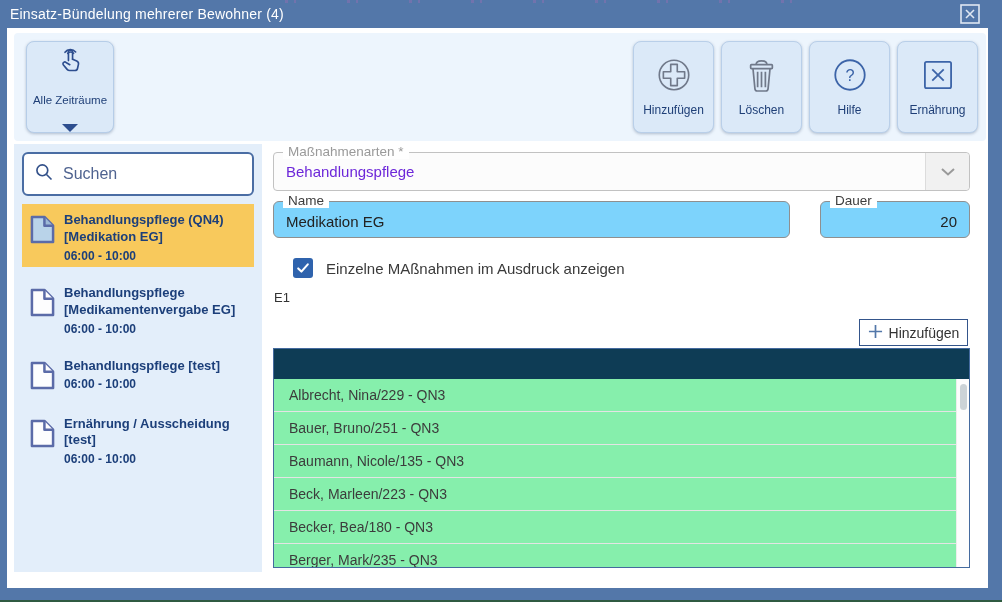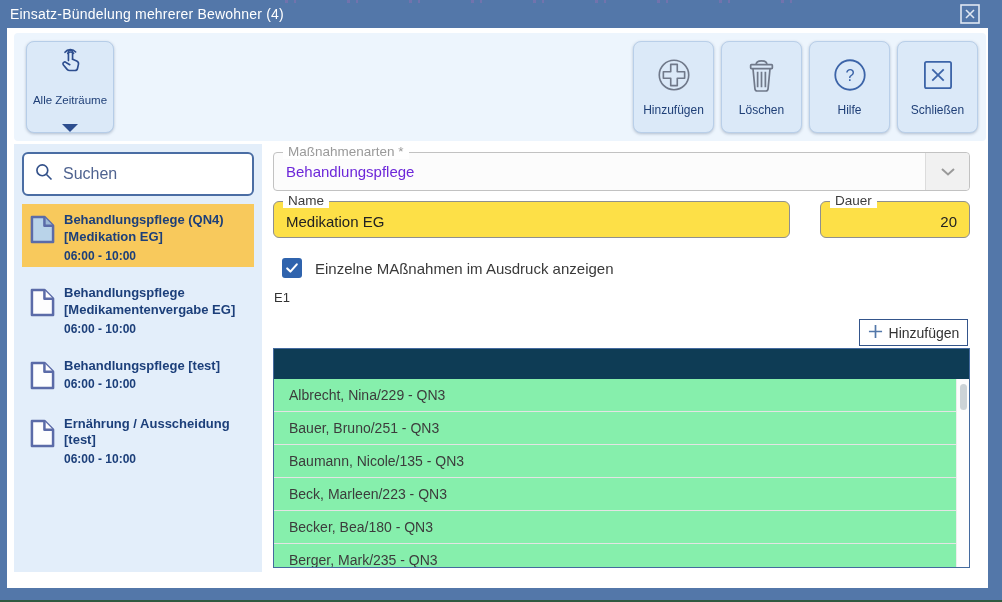--- a/index.html
+++ b/index.html
@@ -34,34 +34,34 @@
   .search-input { border:none; outline:none; flex:1; min-width:0; font-size:16px; color:#2c3e66; background:transparent; font-family:"Liberation Sans", sans-serif; }
   .search-input::placeholder { color:#4f6390; opacity:1; }
   .side-item { margin:0 8px 10px; padding:8px 5px 4px 8px; border-radius:0; display:flex; gap:9px; align-items:flex-start; color:#1c3f7a; cursor:pointer; }
   .side-item.selected { background:#f8c95c; }
   .si-text { flex:1; }
   .si-title { font-weight:bold; font-size:13px; line-height:1.3; }
   .si-time { font-weight:bold; font-size:12px; margin-top:3px; }
   .doc-icon { flex:0 0 auto; margin-top:3px; }
 
   
-  .field { position:absolute; border:1px solid #8f8f8f; border-radius:6px; background:#fde047; }
+  .field { position:absolute; border:1px solid #8f8f8f; border-radius:6px; background:#7dd3fc; }
   .field-label { position:absolute; top:-9px; left:9px; background:#fff; padding:0 5px; font-size:13.5px; color:#3d3d3d; white-space:nowrap; }
   .mass { left:273px; top:152px; width:697px; height:39px; background:#fcfcfc; border-color:#c2c2c2; border-radius:4px; }
   .mass .field-label { color:#9a9a9a; }
   .mass-value { padding:10px 16px 0 12px; font-size:15px; color:#6d28d9; }
   .mass-arrow { position:absolute; right:0; top:0; width:44px; height:100%; background:#f1f1f1; border-left:1px solid #dcdcdc; border-radius:0 4px 4px 0;
     display:flex; align-items:center; justify-content:center; cursor:pointer; }
   .name-field { left:273px; top:201px; width:517px; height:37px; }
   .dauer-field { left:820px; top:201px; width:150px; height:37px; }
   .field input { width:100%; height:100%; border:none; outline:none; background:transparent; font-size:15px; color:#222;
     padding:4px 12px 0; font-family:"Liberation Sans", sans-serif; }
   .dauer-field input { text-align:right; }
 
-  .checkbox-row { position:absolute; left:282px; top:258px; display:flex; align-items:center; gap:13px; }
+  .checkbox-row { position:absolute; left:293px; top:258px; display:flex; align-items:center; gap:13px; }
   .checkbox { width:20px; height:20px; background:#2f63ad; border-radius:3px; display:flex; align-items:center; justify-content:center; cursor:pointer; }
   .checkbox-label { font-size:15px; color:#3a3a3a; }
   .section-label { position:absolute; left:274px; top:290px; font-size:13px; color:#333; }
 
   .add-btn { position:absolute; left:859px; top:319px; width:109px; height:27px; background:#fff; border:1px solid #34558b;
     display:flex; align-items:center; justify-content:center; gap:6px; font-size:14px; color:#333; cursor:pointer; }
 
   
   .res-table { position:absolute; left:273px; top:348px; width:697px; height:220px; border:1px solid #446a9e; background:#fbfbfb; overflow:hidden; }
   .res-header { height:30px; background:#0e3c55; }
@@ -133,21 +133,21 @@
         </span>
         <span>Hilfe</span>
       </div>
       <div class="tb-btn">
         <span>
           <svg viewBox="0 0 44 44" width="36" height="36" fill="none" stroke="#3c64a8" stroke-width="2.2">
             <rect x="6" y="6" width="32" height="32" rx="2"></rect>
             <path d="M15 15 l14 14 M29 15 l-14 14"></path>
           </svg>
         </span>
-        <span>Schließen</span>
+        <span>Ernährung</span>
       </div>
     </div>
   </div>
 
   <div class="sidebar">
     <div class="search-box">
       <span>
         <svg viewBox="0 0 24 24" width="20" height="20">
             <circle cx="10" cy="10" r="6.5" fill="none" stroke="#33518a" stroke-width="2"></circle>
             <line x1="15" y1="15" x2="21" y2="21" stroke="#33518a" stroke-width="2"></line>

